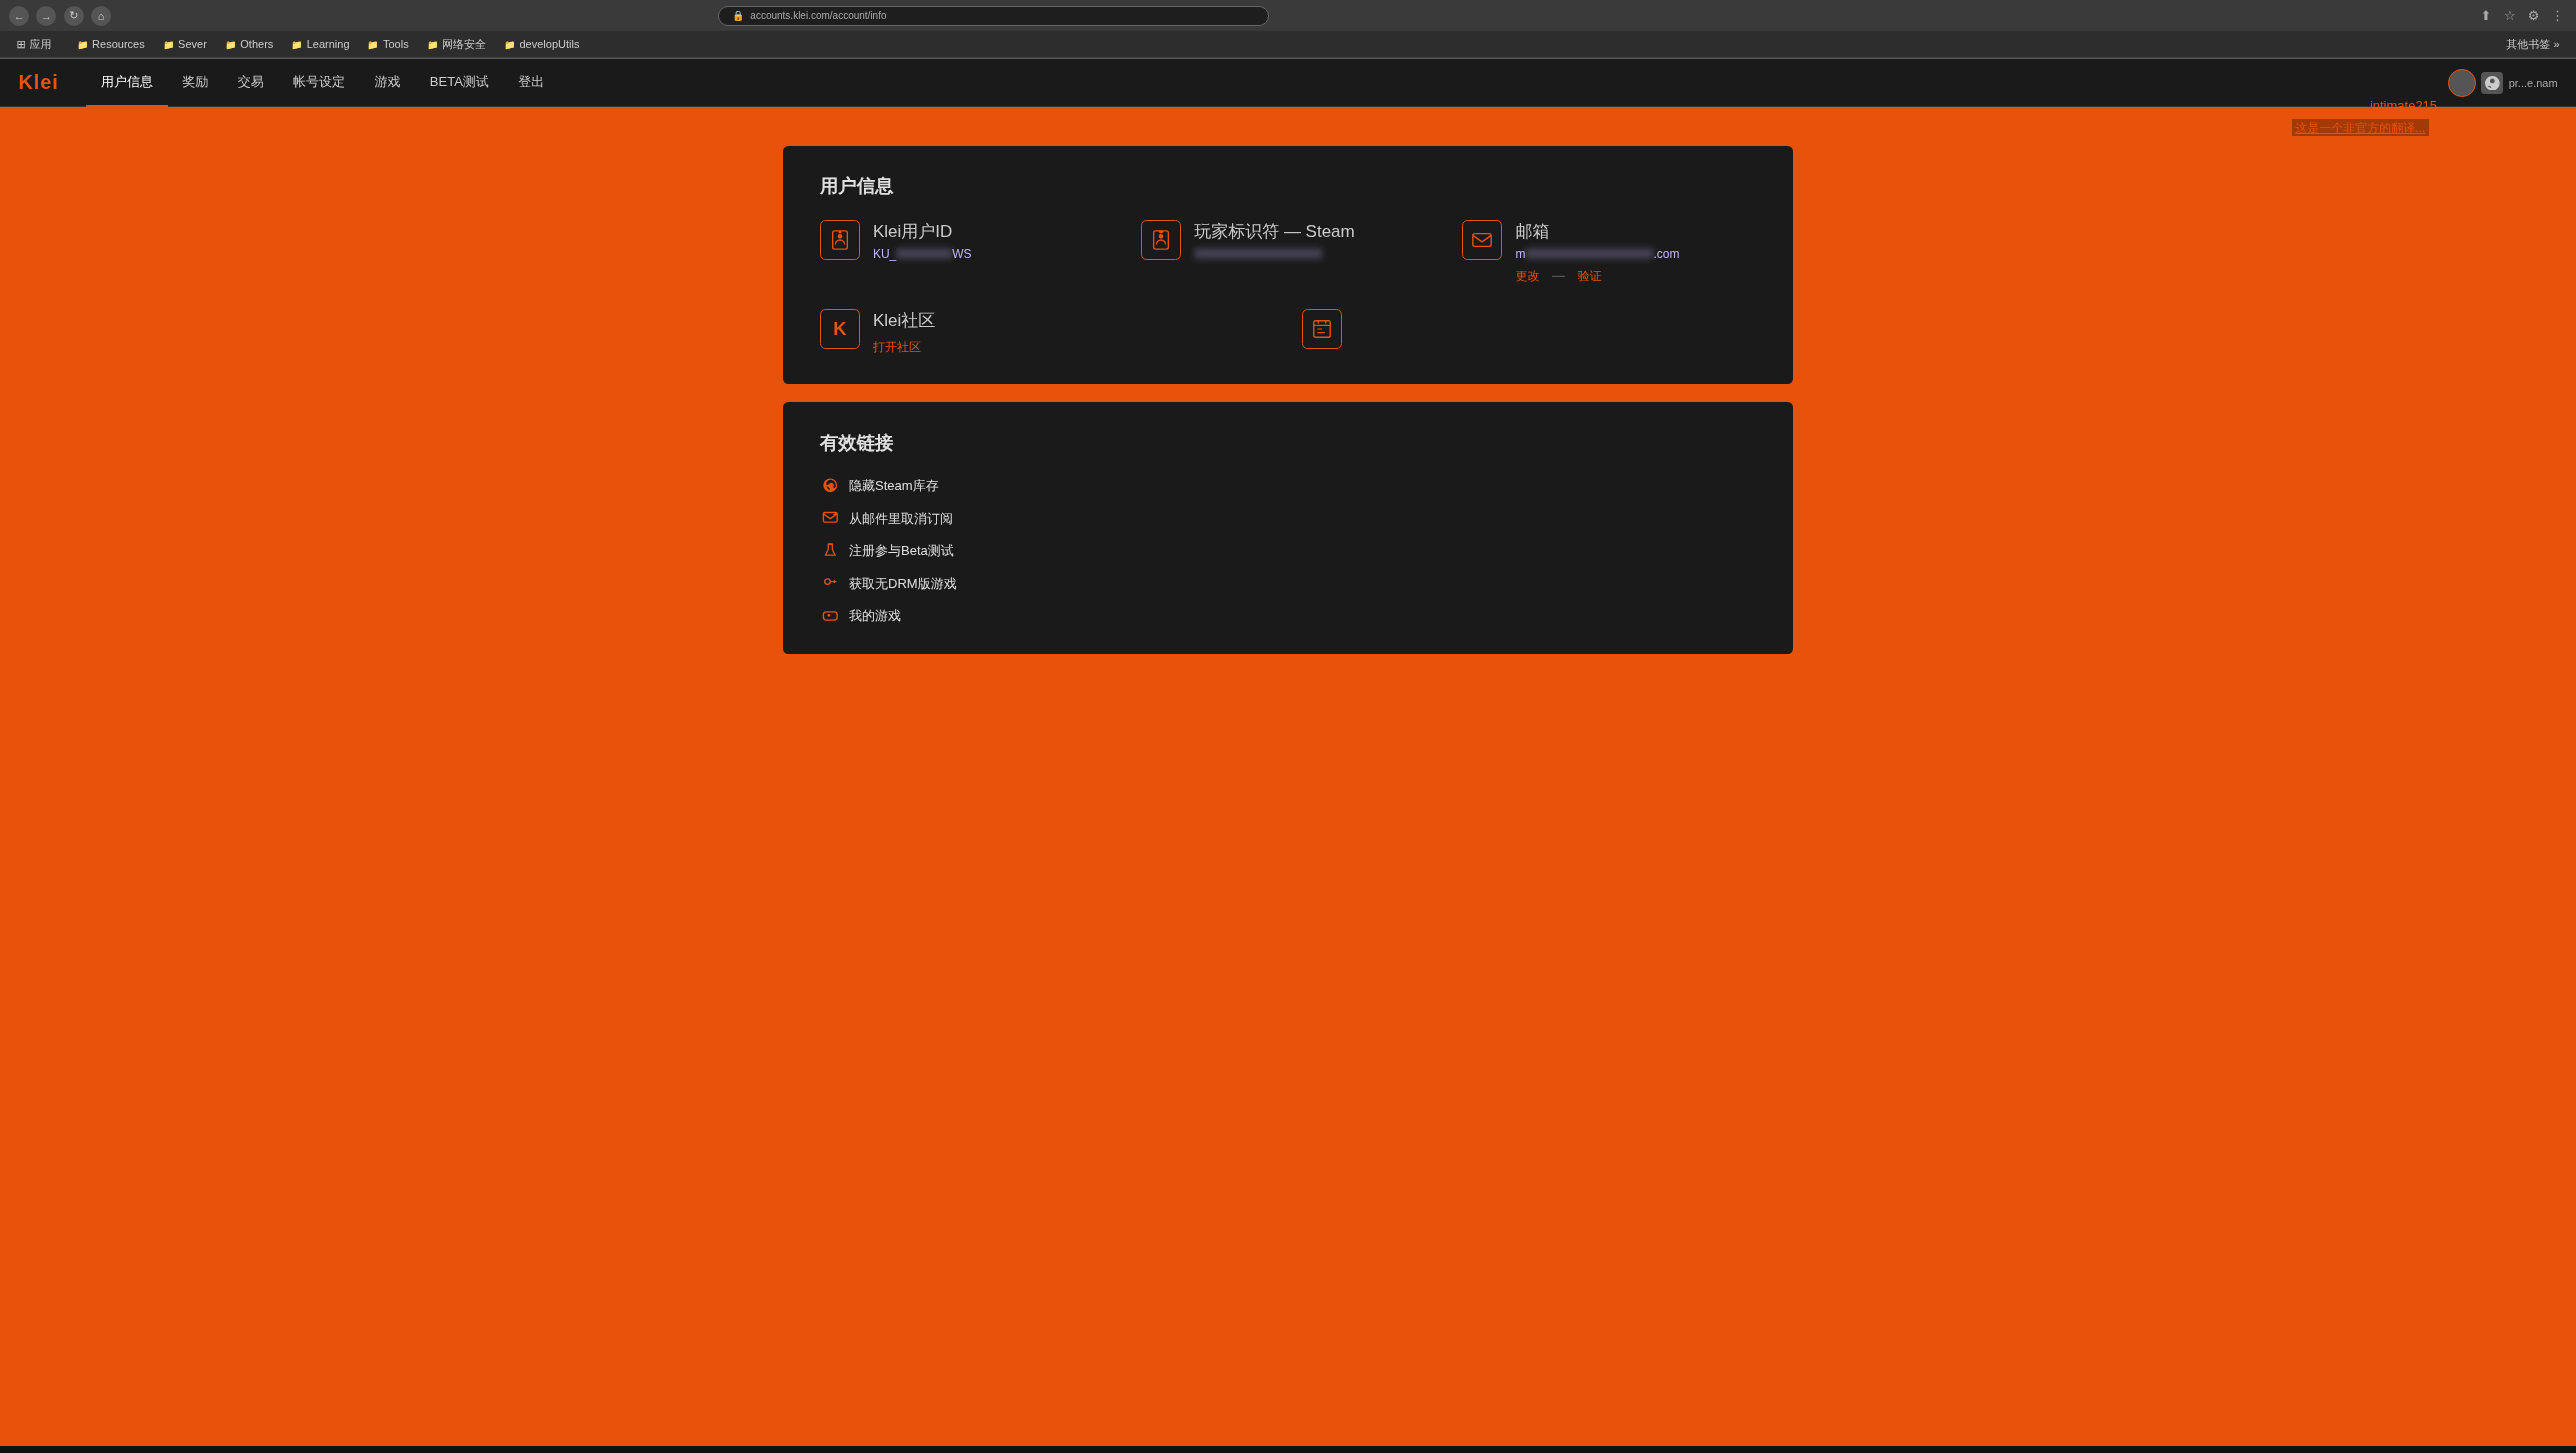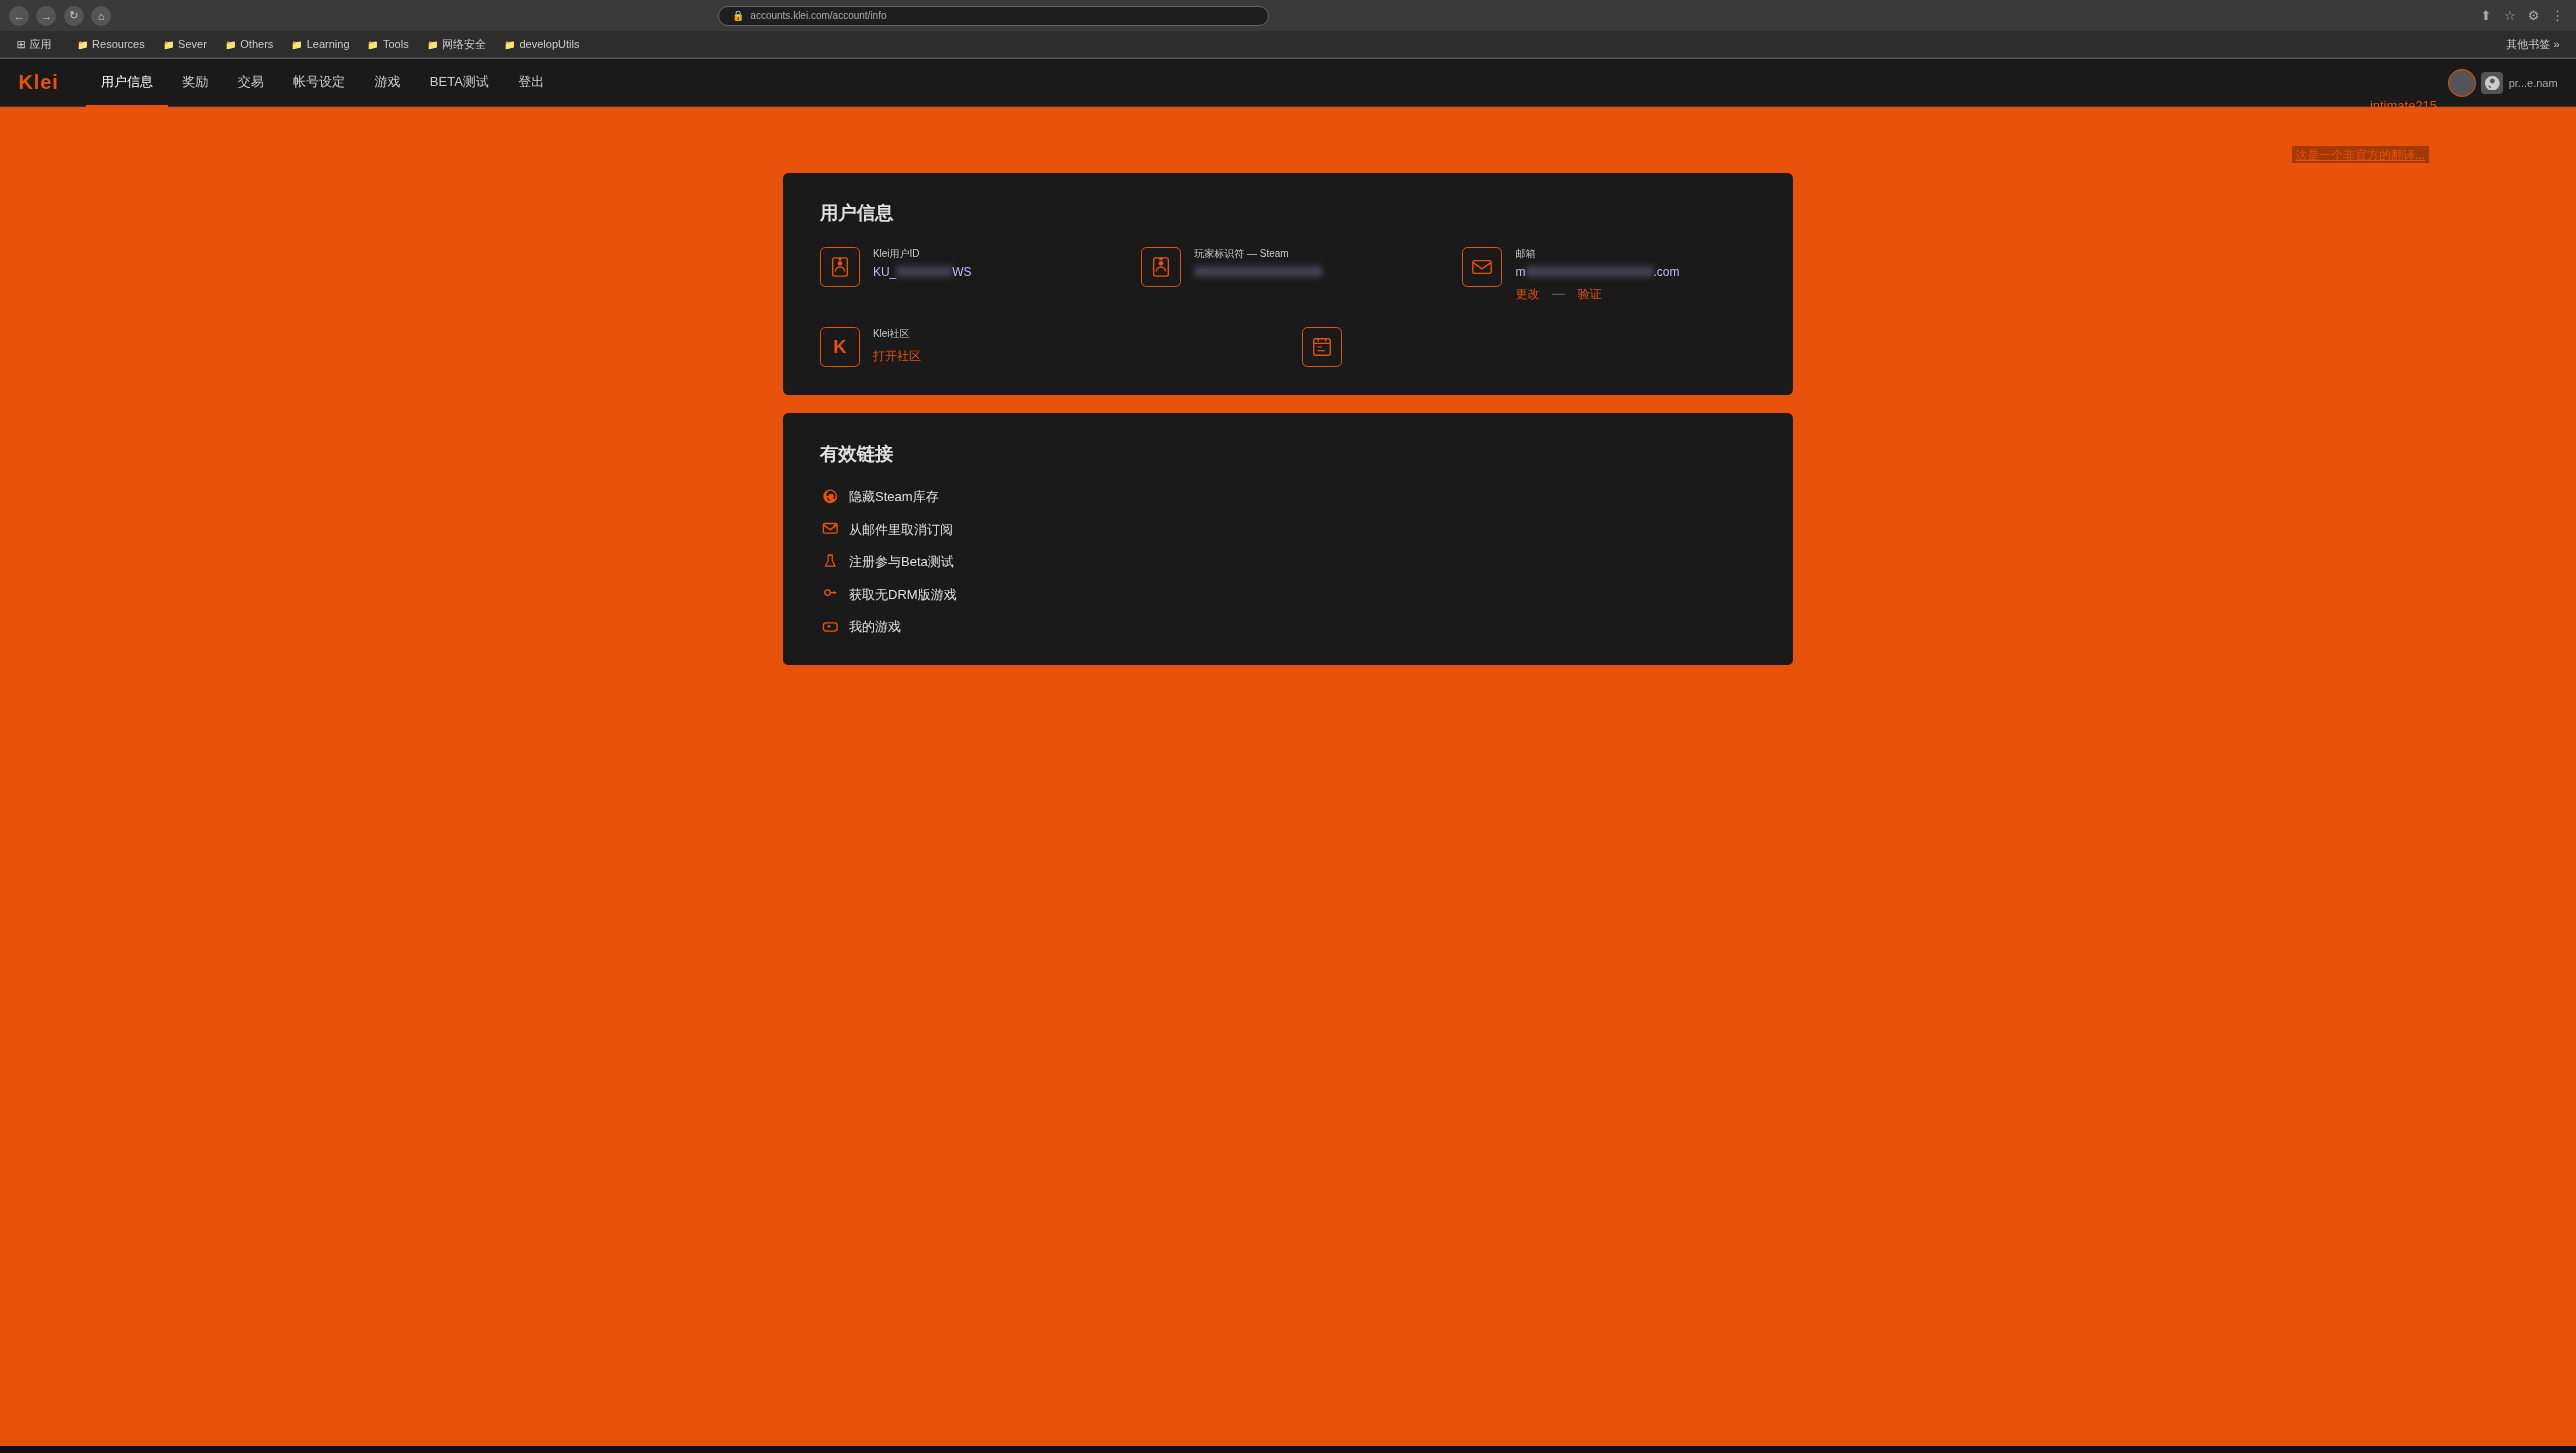--- a/index.html
+++ b/index.html
@@ -40,21 +40,21 @@
     .klei-nav-item { padding: 0 14.7px; height: 48px; display: flex; align-items: center; font-size: 13px; color: #ccc; cursor: pointer; border-bottom: 2.8px solid transparent; }
     .klei-nav-item.active { color: #fff; border-bottom-color: #e8520a; }
     .klei-nav-right { margin-left: auto; display: flex; align-items: center; gap: 11px; }
     .klei-username { color: #e8520a; font-size: 13px; margin-top: 45px; }
     .klei-avatar-area { display: flex; align-items: center; gap: 5.5px; }
     .klei-avatar { width: 27.6px; height: 27.6px; border-radius: 50%; background: #555; border: 1.8px solid #e8520a; }
     .klei-steam-icon { width: 22px; height: 22px; background: #555; border-radius: 3.7px; display: flex; align-items: center; justify-content: center; font-size: 11px; color: #ccc; }
 
     
     .main-content {
-      background: #e8520a; min-height: calc(100vh - 48px - 39px - 27.6px); padding: 29px 0; position: relative;
+      background: #e8520a; min-height: calc(100vh - 48px - 39px - 27.6px); padding: 2px 0; position: relative;
     }
     .unofficial-translation {
       text-align: right; padding-right: 147px; padding-top: 9.2px; margin-bottom: 9.2px;
     }
     .unofficial-translation a { color: #e8520a; font-size: 12px; text-decoration: underline; background: rgba(0,0,0,0.3); padding: 1.8px 3.7px; }
 
     .content-wrapper { max-width: 1047px; margin: 0 auto; padding: 0 18.4px; }
 
     
     .info-card {
@@ -62,21 +62,21 @@
     }
     .card-title { font-size: 18.4px; font-weight: bold; color: #e0e0e0; margin-bottom: 22px; }
 
     
     .user-info-grid { display: grid; grid-template-columns: 1fr 1fr 1fr; gap: 27.6px; }
     .user-info-item { display: flex; align-items: flex-start; gap: 13px; }
     .info-icon-box {
       width: 40px; height: 40px; border: 1.8px solid #e8520a; border-radius: 5.5px; display: flex; align-items: center; justify-content: center; flex-shrink: 0; color: #e8520a; font-size: 18.4px;
     }
     .info-item-content { flex: 1; }
-    .info-item-label { font-size: 10px; color: #ccc; margin-bottom: 3.7px; }
+    .info-item-label { font-size: 17px; color: #ccc; margin-bottom: 3.7px; }
     .info-item-value { font-size: 12px; color: #c4b5fd; }
     .info-item-actions { display: flex; gap: 10px; margin-top: 7px; }
     .info-action-link { color: #e8520a; font-size: 12px; text-decoration: none; cursor: pointer; }
     .info-divider { color: #555; margin: 0 1.8px; }
 
     
     .user-info-row2 { display: grid; grid-template-columns: 1fr 1fr; gap: 27.6px; margin-top: 22px; }
     .klei-k-icon {
       width: 40px; height: 40px; border: 1.8px solid #e8520a; border-radius: 5.5px; display: flex; align-items: center; justify-content: center; flex-shrink: 0; color: #e8520a; font-size: 18.4px; font-weight: bold;
     }

